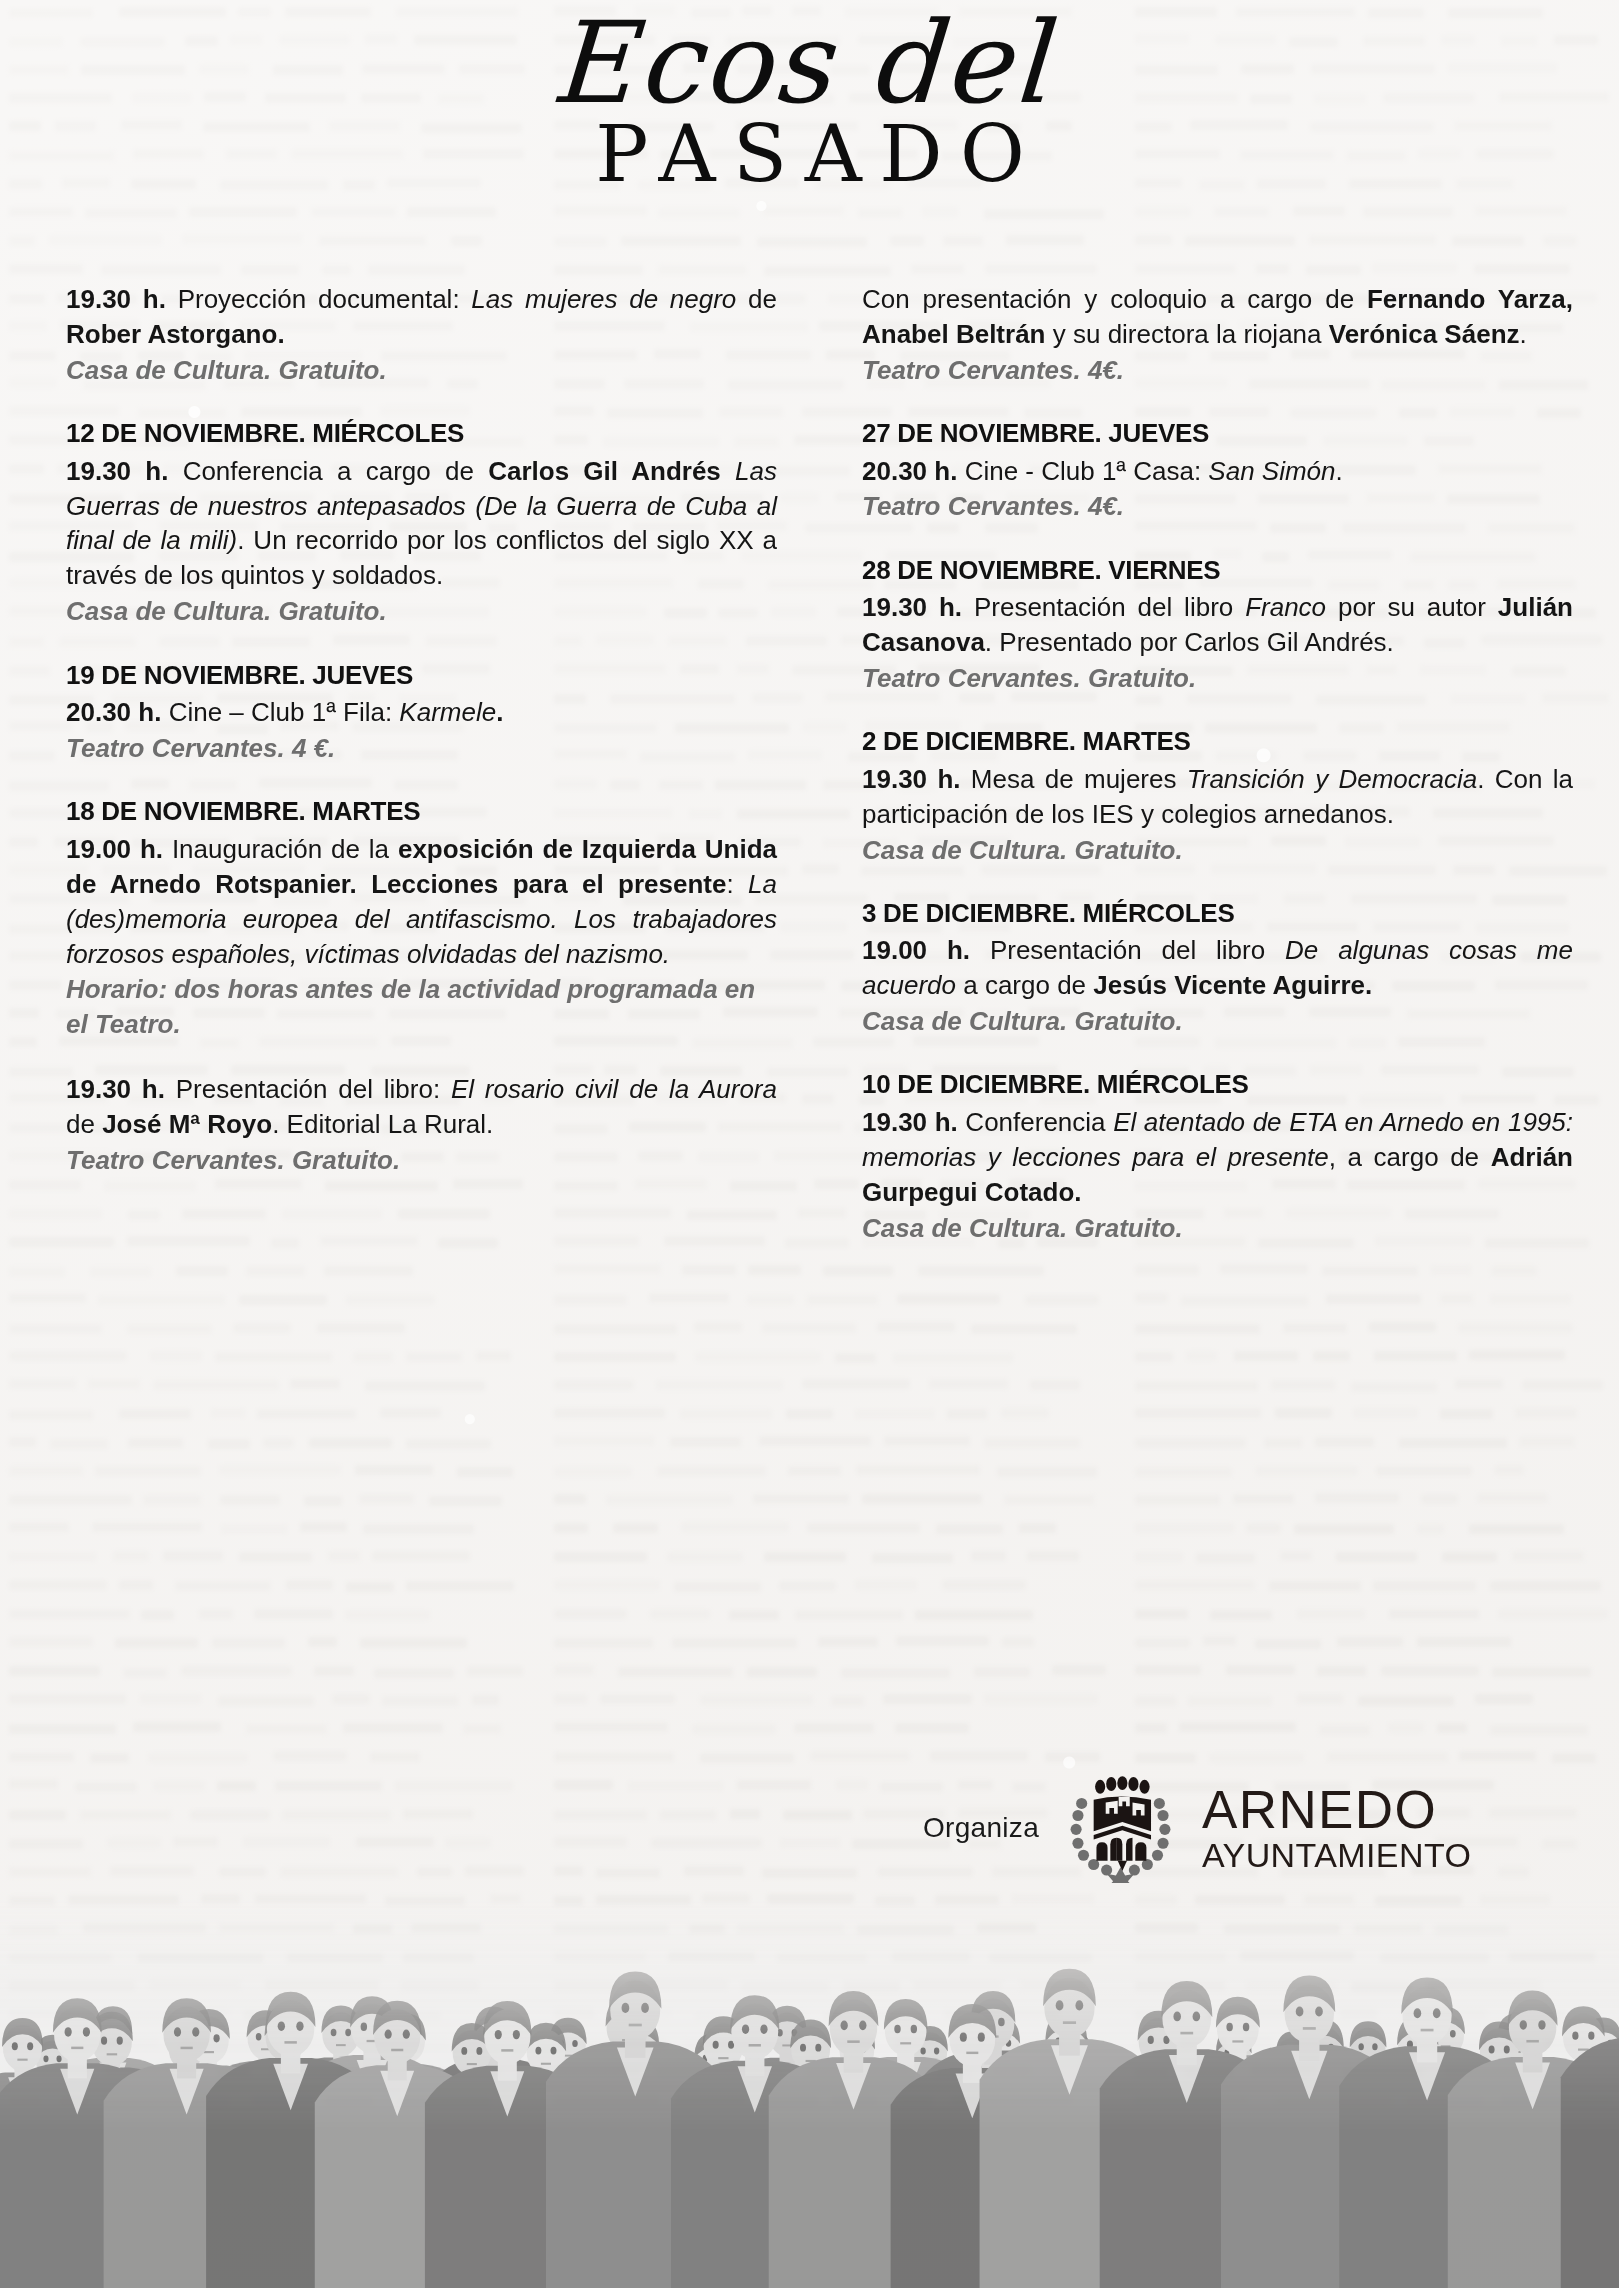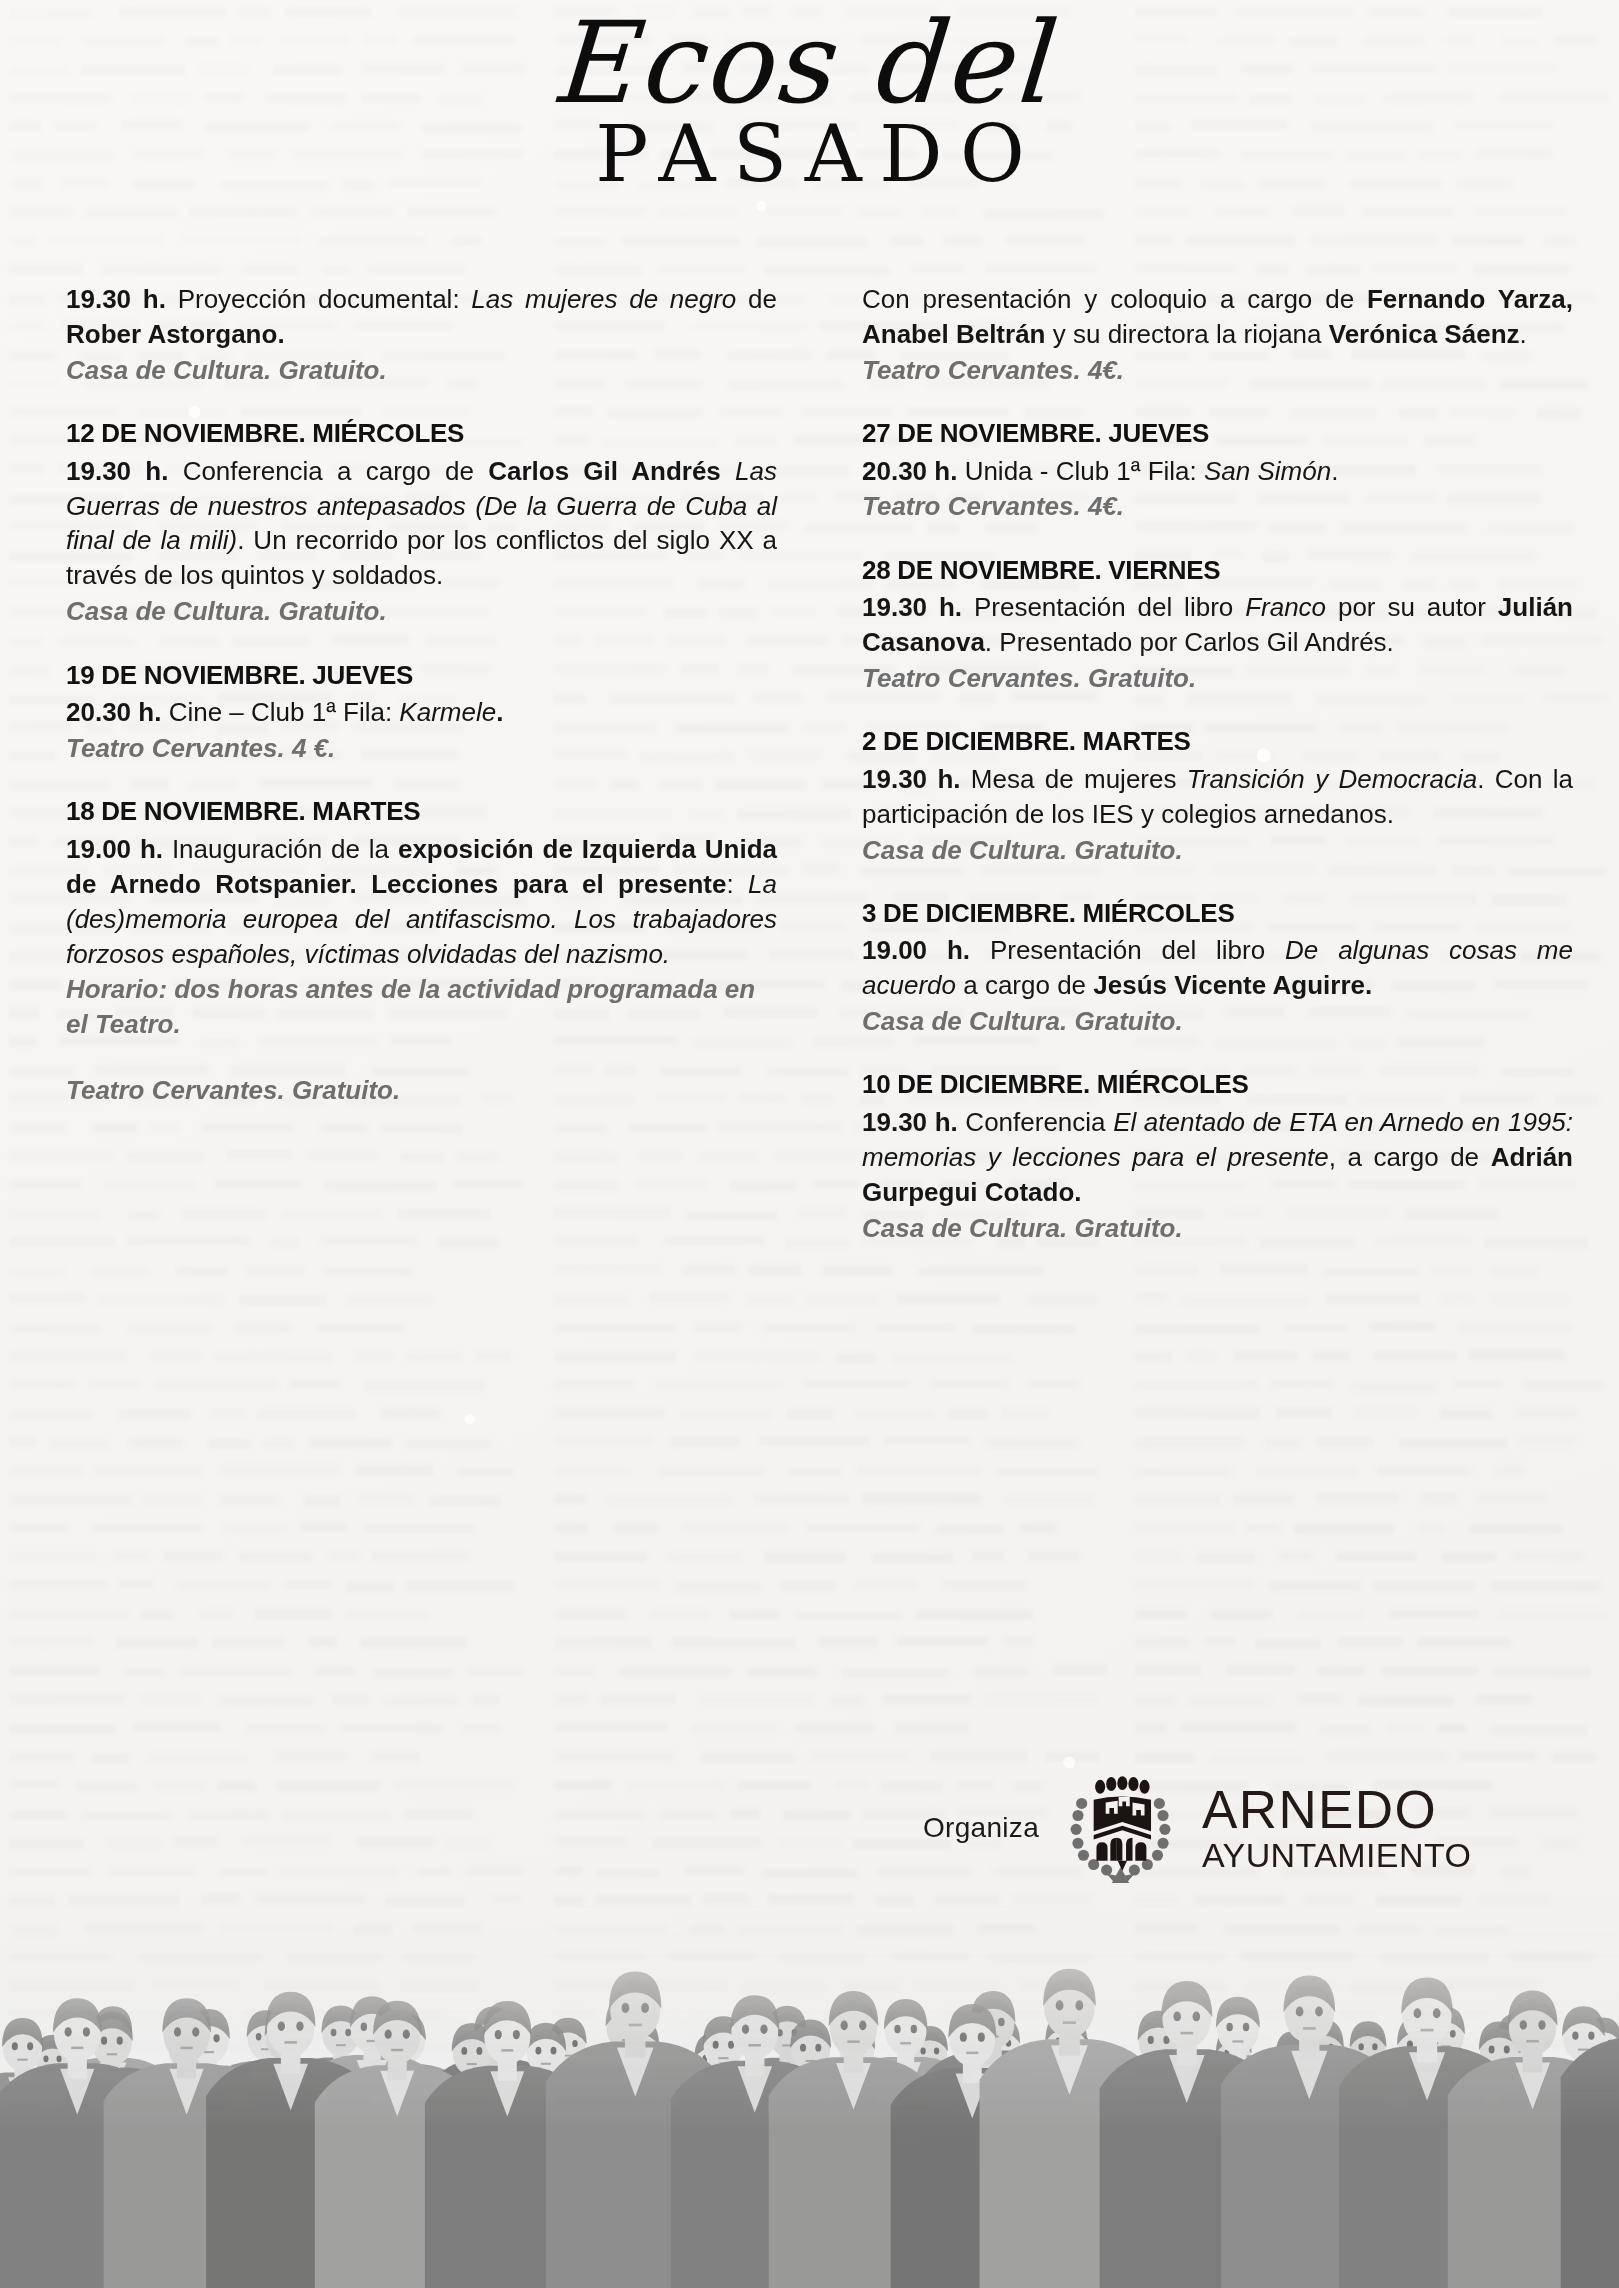--- a/index.html
+++ b/index.html
@@ -1335,33 +1335,34 @@
         <div class="entry">
           <div class="date-head">19 DE NOVIEMBRE. JUEVES</div>
           <p class="body-line"><b>20.30 h.</b><span> Cine – Club 1ª Fila: </span><i>Karmele</i><b>.</b></p>
           <div class="venue">Teatro Cervantes. 4 €.</div>
         </div>
         <div class="entry">
           <div class="date-head">18 DE NOVIEMBRE. MARTES</div>
           <p class="body-line"><b>19.00 h.</b><span> Inauguración de la </span><b>exposición de Izquierda Unida de Arnedo Rotspanier. Lecciones para el presente</b><span>: </span><i>La (des)memoria europea del antifascismo. Los trabajadores forzosos españoles, víctimas olvidadas del nazismo.</i></p>
           <div class="venue">Horario: dos horas antes de la actividad programada en el Teatro.</div>
           <div class="gap"></div>
+          <p class="body-line"><b>19.30 h.</b><span> Presentación del libro: </span><i>El rosario civil de la Aurora</i><span> de </span><b>José Mª Royo</b><span>. Editorial La Rural.</span></p>
           <div class="venue">Teatro Cervantes. Gratuito.</div>
         </div>
         <div class="entry">
         </div>
       </div>
     <div class="col col-right" id="col-right">
         <div class="entry">
           <p class="body-line"><span>Con presentación y coloquio a cargo de </span><b>Fernando Yarza, Anabel Beltrán</b><span> y su directora la riojana </span><b>Verónica Sáenz</b><span>.</span></p>
           <div class="venue">Teatro Cervantes. 4€.</div>
         </div>
         <div class="entry">
           <div class="date-head">27 DE NOVIEMBRE. JUEVES</div>
-          <p class="body-line"><b>20.30 h.</b><span> Unida - Club 1ª Fila: </span><i>San Simón</i><span>.</span></p>
+          <p class="body-line"><b>20.30 h.</b><span> Cine - Club 1ª Casa: </span><i>San Simón</i><span>.</span></p>
           <div class="venue">Teatro Cervantes. 4€.</div>
         </div>
         <div class="entry">
           <div class="date-head">28 DE NOVIEMBRE. VIERNES</div>
           <p class="body-line"><b>19.30 h.</b><span> Presentación del libro </span><i>Franco</i><span> por su autor </span><b>Julián Casanova</b><span>. Presentado por Carlos Gil Andrés.</span></p>
           <div class="venue">Teatro Cervantes. Gratuito.</div>
         </div>
         <div class="entry">
           <div class="date-head">2 DE DICIEMBRE. MARTES</div>
           <p class="body-line"><b>19.30 h.</b><span> Mesa de mujeres </span><i>Transición y Democracia</i><span>. Con la participación de los IES y colegios arnedanos.</span></p>

